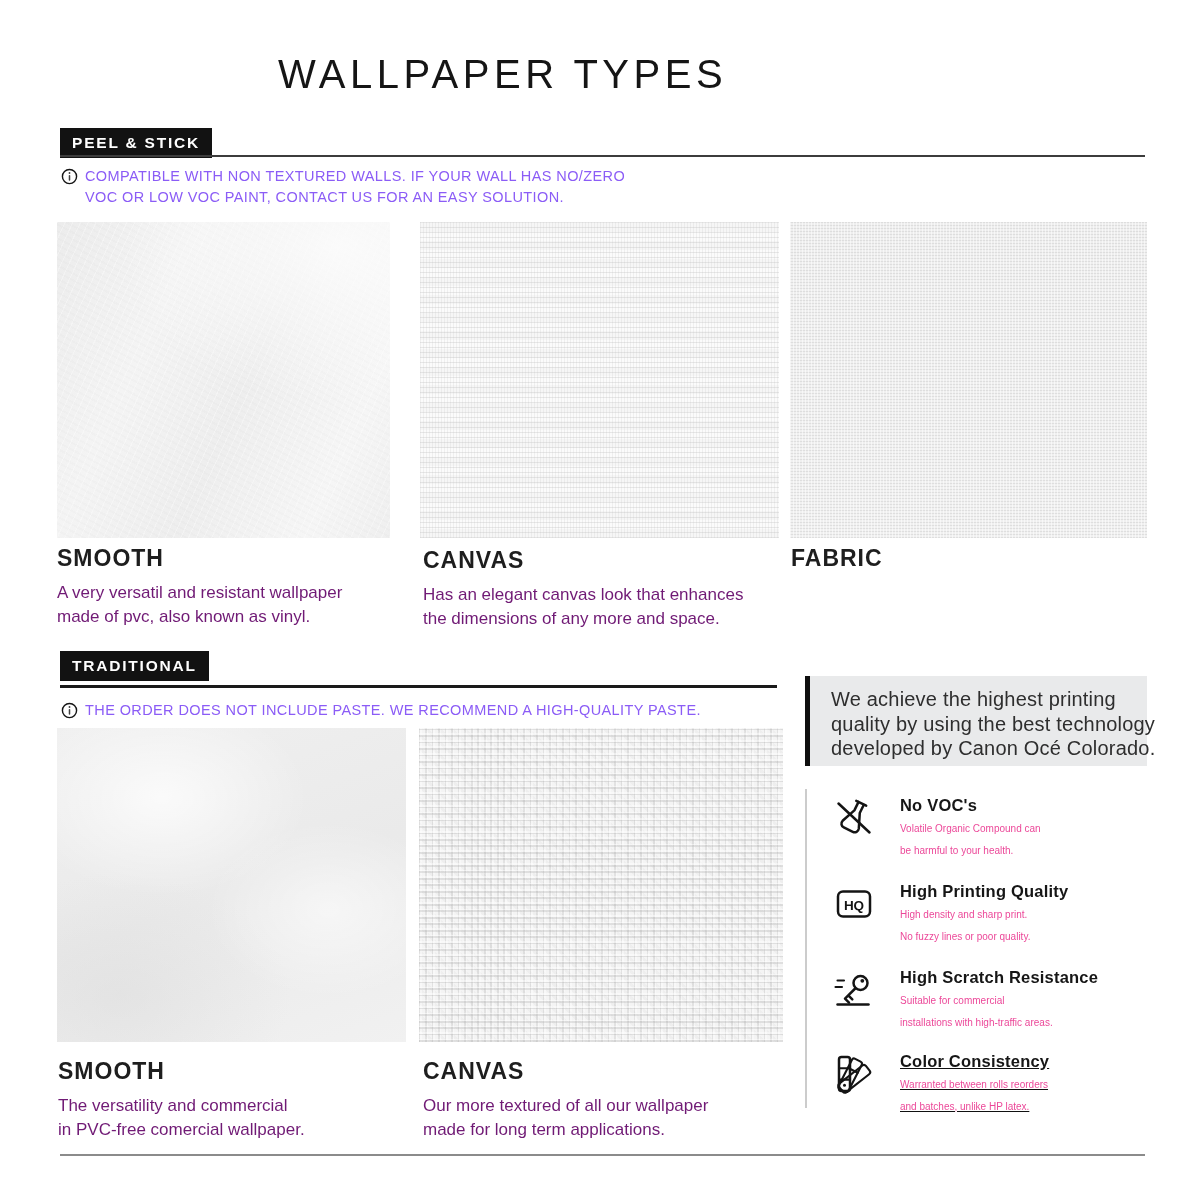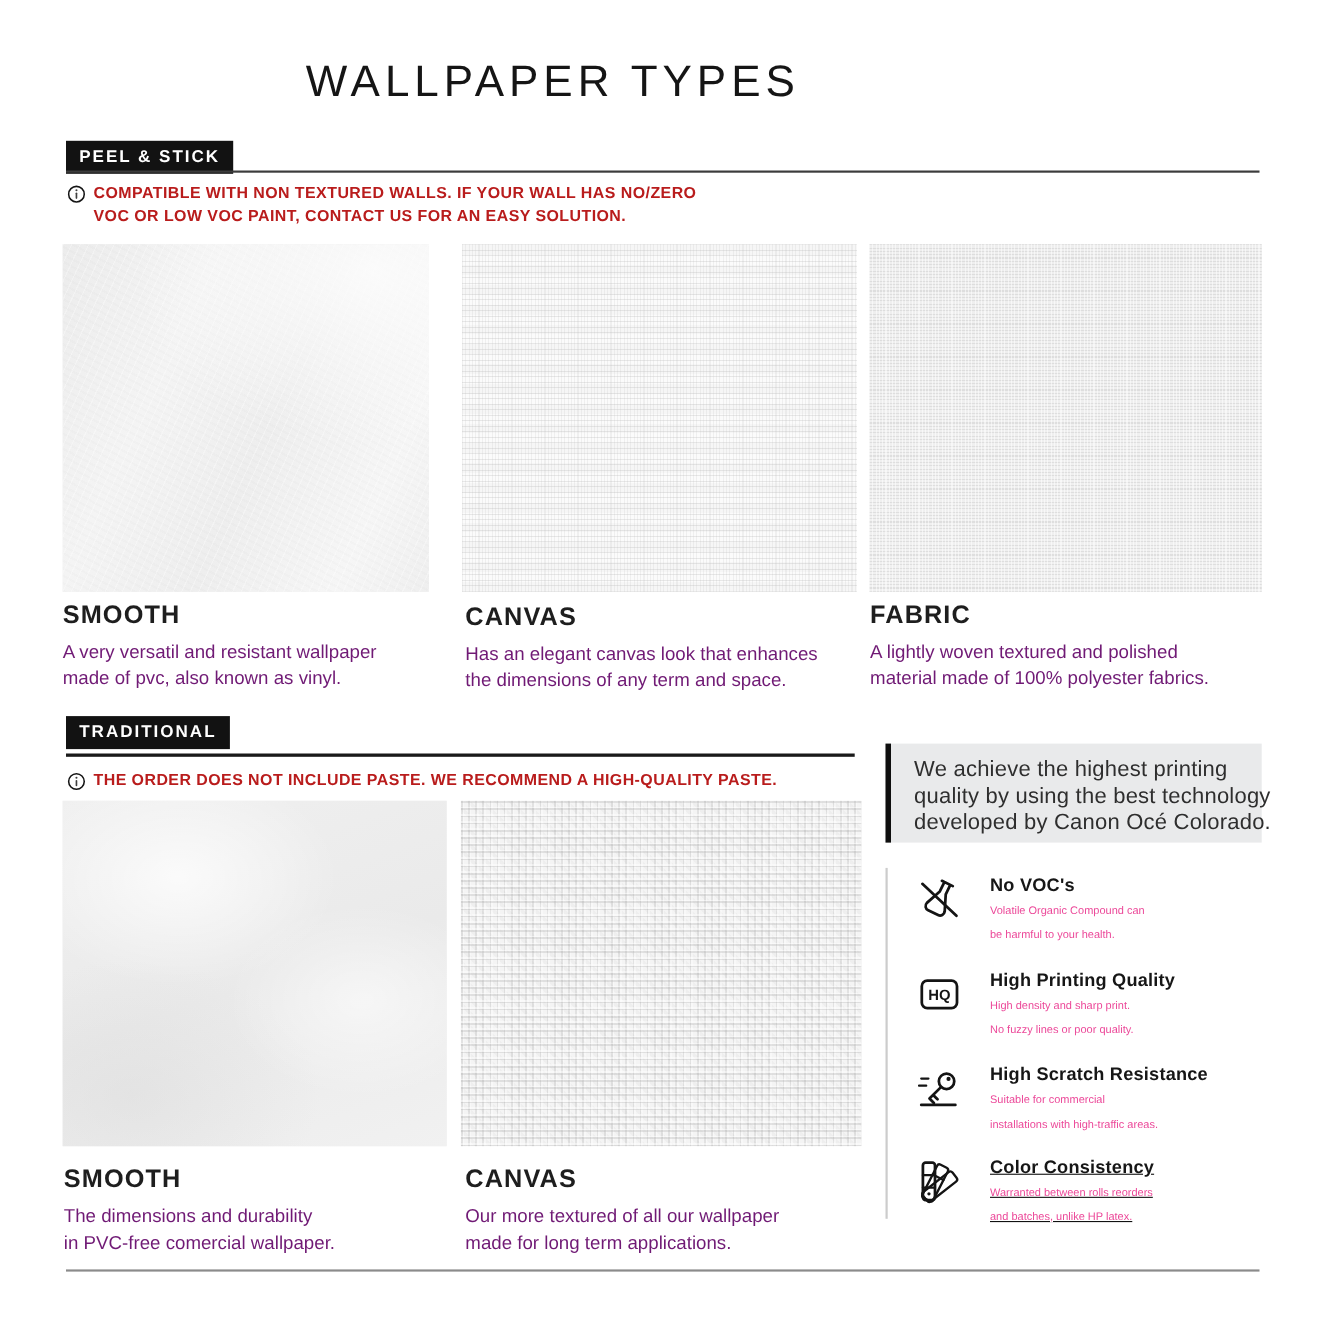--- a/index.html
+++ b/index.html
@@ -11,22 +11,22 @@
   .page-title{left:0;top:52px;width:1005px;text-align:center;font-size:40px;font-weight:400;
     letter-spacing:4.5px;color:#151515;}
 
   
   .badge{background:#121212;color:#ffffff;font-size:15.5px;font-weight:700;letter-spacing:1.8px;
     padding:6px 12px 6px;display:inline-block;}
   .rule{height:2px;background:#3c3c3c;}
   .bottom-rule{height:2px;background:#8b8b8b;}
 
   
-  .note{display:flex;gap:7px;align-items:flex-start;color:#b91c1c;font-size:14.5px;
-    letter-spacing:.4px;line-height:21px;font-weight:bold;}
+  .note{display:flex;gap:7px;align-items:flex-start;color:#8b5cf6;font-size:14.5px;
+    letter-spacing:.4px;line-height:21px;}
   .note svg{margin-top:2px;flex-shrink:0;}
   .note .lines span{display:block;white-space:nowrap;}
 
   
   .swatch{position:absolute;}
   .tex-smooth-a{
     background-color:#f0f0f0;
     background-image:
       radial-gradient(120% 90% at 85% 8%, rgba(252,252,252,.9) 0%, rgba(252,252,252,0) 55%),
       repeating-linear-gradient(115deg, rgba(255,255,255,.30) 0 1px, rgba(255,255,255,0) 1px 7px),
@@ -113,29 +113,25 @@
     <h3>SMOOTH</h3>
     <div class="desc">
       <span>A very versatil and resistant wallpaper</span>
       <span>made of pvc, also known as vinyl.</span>
     </div>
   </div>
   <div class="abs caption" style="left:423px;top:547px;">
     <h3>CANVAS</h3>
     <div class="desc">
       <span>Has an elegant canvas look that enhances</span>
-      <span>the dimensions of any term and space.</span>
+      <span>the dimensions of any more and space.</span>
     </div>
   </div>
   <div class="abs caption" style="left:791px;top:545px;">
     <h3>FABRIC</h3>
-    <div class="desc">
-      <span>A lightly woven textured and polished</span>
-      <span>material made of 100% polyester fabrics.</span>
-    </div>
   </div>
 
   <div class="abs badge" style="left:60px;top:651px;">TRADITIONAL</div>
   <div class="abs rule" style="left:60px;top:685px;width:717px;background:#1a1a1a;height:2.5px;"></div>
 
   <div class="abs note" style="left:61px;top:700px;">
     <svg width="17" height="17" viewBox="0 0 18 18">
       <circle class="stroke" style="stroke-width:1.5" cx="9" cy="9" r="7.5"></circle>
       <line x1="9" y1="8.2" x2="9" y2="12.8" stroke="#3f3f3f" stroke-width="1.6" stroke-linecap="round"></line>
       <circle cx="9" cy="5.3" r="1" fill="#3f3f3f"></circle>
@@ -144,21 +140,21 @@
       <span>THE ORDER DOES NOT INCLUDE PASTE. WE RECOMMEND A HIGH-QUALITY PASTE.</span>
     </div>
   </div>
 
   <div class="swatch tex-smooth-b" style="left:57px;top:728px;width:349px;height:314px;"></div>
   <div class="swatch tex-canvas-b" style="left:419px;top:728px;width:364px;height:314px;"></div>
 
   <div class="abs caption" style="left:58px;top:1058px;">
     <h3>SMOOTH</h3>
     <div class="desc">
-      <span>The dimensions and durability</span>
+      <span>The versatility and commercial</span>
       <span>in PVC-free comercial wallpaper.</span>
     </div>
   </div>
   <div class="abs caption" style="left:423px;top:1058px;">
     <h3>CANVAS</h3>
     <div class="desc">
       <span>Our more textured of all our wallpaper</span>
       <span>made for long term applications.</span>
     </div>
   </div>

